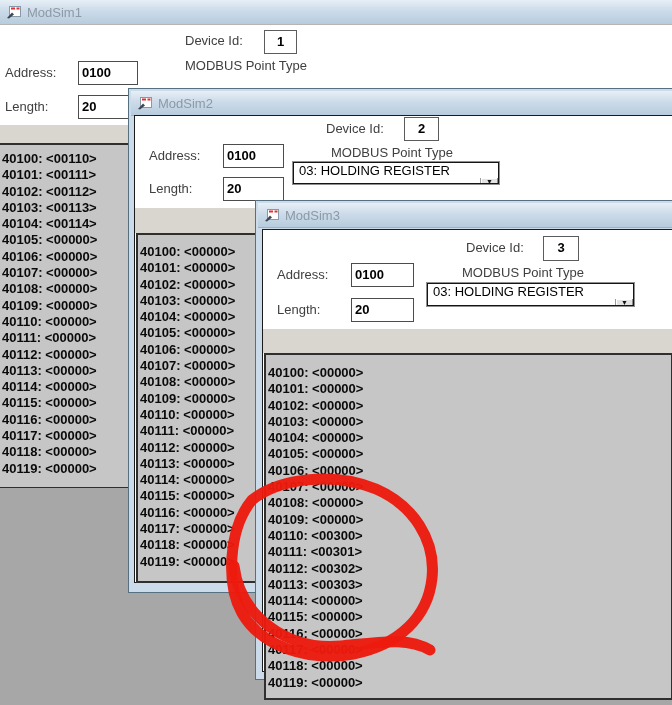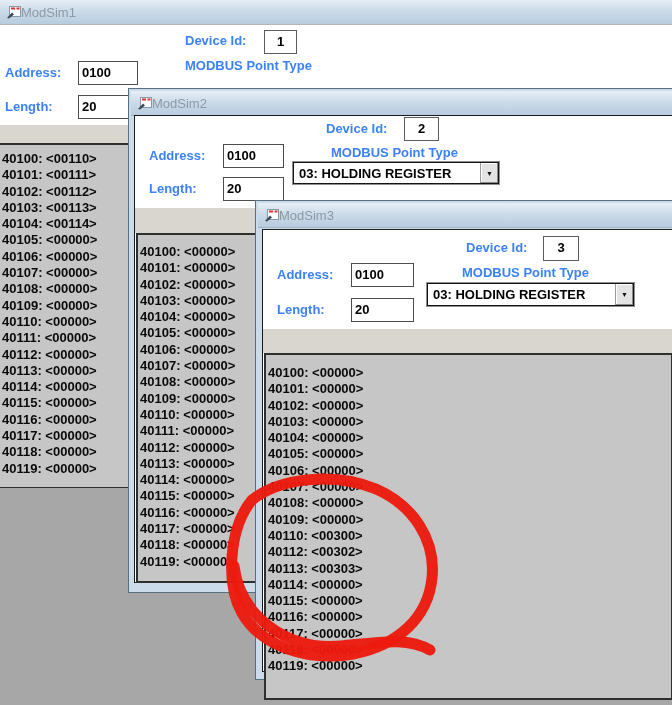--- a/index.html
+++ b/index.html
@@ -12,31 +12,31 @@
   .menu-row{display:flex;margin-top:-6px;font-size:12px;color:#1a1a1a;}
   .menu-item{white-space:nowrap;}
   .menu-item:nth-child(1){margin-left:2px;}
   .menu-item:nth-child(2){margin-left:11px;}
   .menu-item:nth-child(3){margin-left:21px;}
   .menu-item:nth-child(4){margin-left:14px;}
   .menu-item:nth-child(5){margin-left:12px;}
 
   
   .win{position:absolute;box-sizing:border-box;}
-  .tbar{display:flex;align-items:center;padding-left:6px;
+  .tbar{display:flex;align-items:center;gap:6px;padding-left:6px;
         background:linear-gradient(180deg,#e7eff6 0%,#ccdbe9 45%,#b7ccde 100%);
         border-bottom:1px solid #9fb2c2;color:#8d99a5;font-size:13px;}
   .ticon{flex:0 0 auto;display:block;}
-  .lbl{position:absolute;font-weight:700;font-size:13px;white-space:nowrap;color:#3b82f6;}
+  .lbl{position:absolute;font-weight:400;font-size:13px;white-space:nowrap;color:#404040;}
   .box{position:absolute;background:#fff;border:1px solid #4c4c4c;box-sizing:border-box;
        font-weight:700;font-size:13px;line-height:21px;padding-left:3px;overflow:hidden;}
   .idbox{text-align:center;padding-left:0;border:1px solid #5c5c5c;}
   .dd{position:absolute;background:#fff;border:1px solid #141414;box-shadow:0 0 0 1px #8f8f8f;
-      box-sizing:border-box;display:flex;align-items:center;font-weight:700;font-size:13px;
-      padding-left:5px;overflow:hidden;}
+      box-sizing:border-box;display:flex;align-items:flex-start;font-weight:400;font-size:13px;
+      padding-left:5px;overflow:hidden;flex-direction:column;}
   .dd-arrow{margin-left:auto;width:17px;align-self:stretch;background:#e3e3e3;
       border-left:1px solid #9a9a9a;box-shadow:inset -1px -1px 0 #8a8a8a, inset 1px 1px 0 #ffffff;
       display:flex;align-items:center;justify-content:center;font-size:7px;color:#111;}
   .band{position:absolute;left:0;right:0;background:#d9d6cf;}
   .list{position:absolute;background:#c6c6c6;box-sizing:border-box;overflow:hidden;}
   .reg-row{height:16.3px;line-height:16px;font-weight:700;font-size:13px;white-space:nowrap;
            padding-left:2px;color:#0a0a0a;}
 
   
   .w1{left:0;top:13;width:672px;height:488px;background:#fff;z-index:2;}
@@ -227,20 +227,21 @@
           <div class="reg-row">40101: &lt;00000&gt;</div>
           <div class="reg-row">40102: &lt;00000&gt;</div>
           <div class="reg-row">40103: &lt;00000&gt;</div>
           <div class="reg-row">40104: &lt;00000&gt;</div>
           <div class="reg-row">40105: &lt;00000&gt;</div>
           <div class="reg-row">40106: &lt;00000&gt;</div>
           <div class="reg-row">40107: &lt;00000&gt;</div>
           <div class="reg-row">40108: &lt;00000&gt;</div>
           <div class="reg-row">40109: &lt;00000&gt;</div>
           <div class="reg-row">40110: &lt;00300&gt;</div>
+          <div class="reg-row">40111: &lt;00301&gt;</div>
           <div class="reg-row">40112: &lt;00302&gt;</div>
           <div class="reg-row">40113: &lt;00303&gt;</div>
           <div class="reg-row">40114: &lt;00000&gt;</div>
           <div class="reg-row">40115: &lt;00000&gt;</div>
           <div class="reg-row">40116: &lt;00000&gt;</div>
           <div class="reg-row">40117: &lt;00000&gt;</div>
           <div class="reg-row">40118: &lt;00000&gt;</div>
           <div class="reg-row">40119: &lt;00000&gt;</div>
         </div>
     </div>

